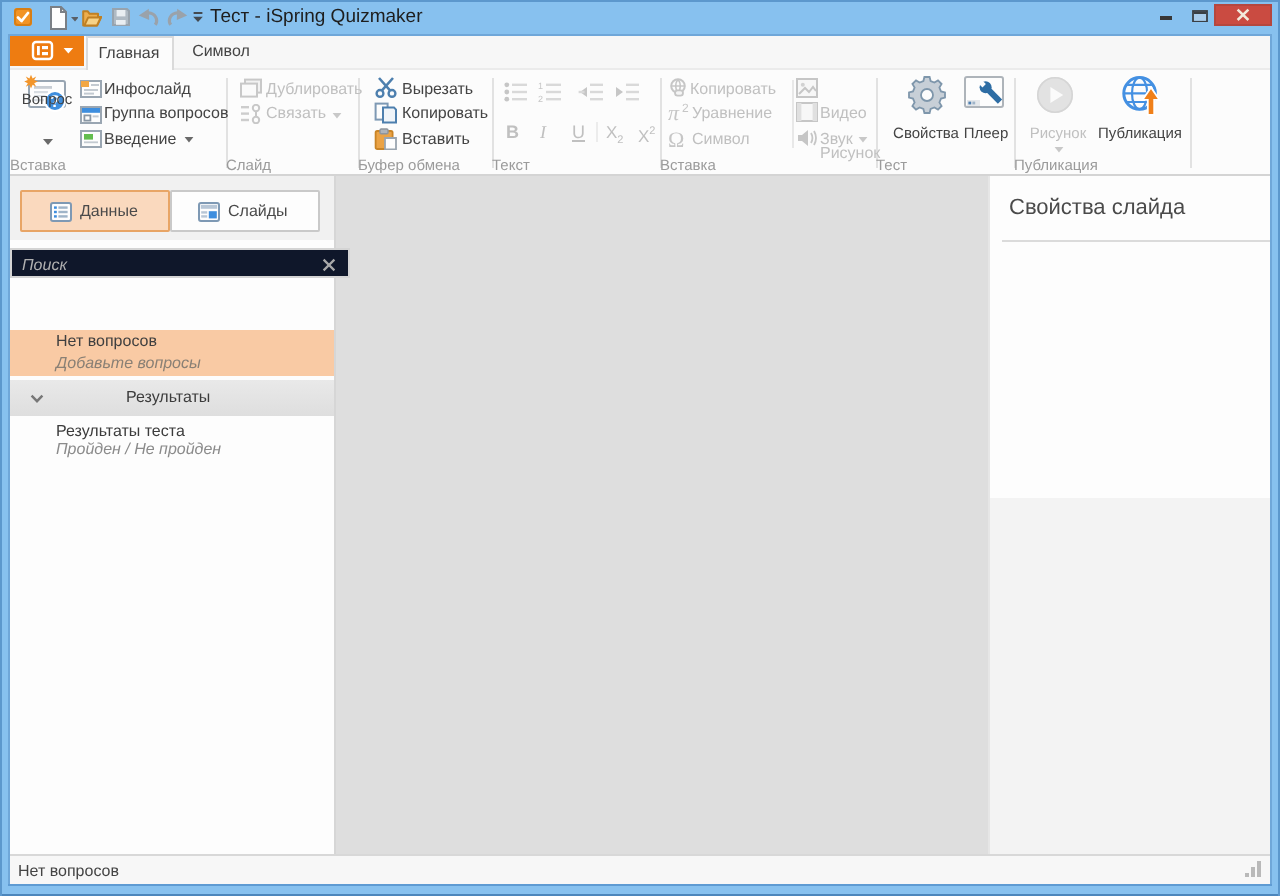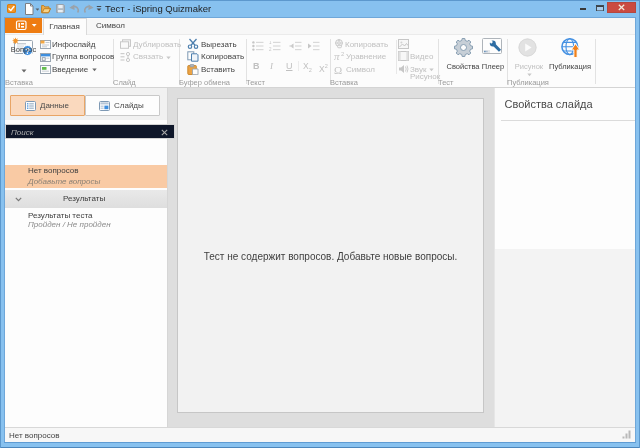--- a/index.html
+++ b/index.html
@@ -406,23 +406,20 @@
     <svg width="7" height="5" style="position:absolute;left:10px;top:7px;">
         <path d="M0.8 0.8 L3.5 3.6 L6.2 0.8" stroke="#777" stroke-width="1.2" fill="none"></path>
       </svg>
     <div style="position:absolute;left:22px;top:4px;font-size:8px;color:#3C3C3C;line-height:9px;margin-left:36px;">Результаты</div>
   </div>
   <div class="a" style="left:5px;top:208px;width:162px;height:23px;">
     <div style="position:absolute;left:23px;top:2.5px;font-size:8px;color:#3C3C3C;line-height:9px;">Результаты теста</div>
     <div style="position:absolute;left:23px;top:11.5px;font-size:8px;font-style:italic;color:#8B8B8B;line-height:9px;">Пройден / Не пройден</div>
   </div>
 
-  <div class="a" style="left:177px;top:98px;width:307px;height:315px;background:#F2F2F2;border:1px solid #C6C6C6;box-sizing:border-box;">
-    <div style="position:absolute;left:0;right:0;top:152px;text-align:center;font-size:10px;color:#3F3F3F;">Тест не содержит вопросов. Добавьте новые вопросы.</div>
-  </div>
 
   <div class="a" style="left:494px;top:88px;width:141px;height:339px;background:#FDFDFD;border-left:1px solid #E6E6E6;box-sizing:border-box;"></div>
   <div class="a" style="left:504.5px;top:97.5px;font-size:11px;color:#4A4A4A;">Свойства слайда</div>
   <div class="a" style="left:501px;top:120px;width:134px;height:1px;background:#DBDBDB;"></div>
   <div class="a" style="left:495px;top:249px;width:140px;height:178px;background:#F3F3F3;"></div>
 
   <div class="a" style="left:5px;top:427px;width:630px;height:15px;background:#F7F7F7;border-top:1px solid #D8D8D8;box-sizing:border-box;">
     <div style="position:absolute;left:4px;top:3px;font-size:8px;color:#444;line-height:9px;">Нет вопросов</div>
     <svg width="9" height="9" style="position:absolute;right:4px;bottom:3px;">
         <g fill="#B9B9B9">

